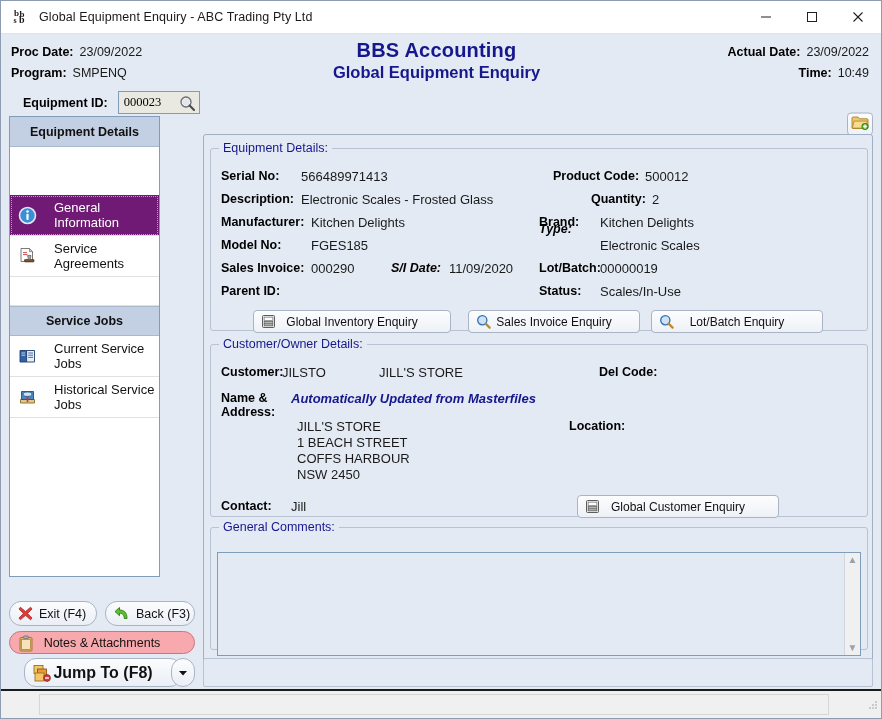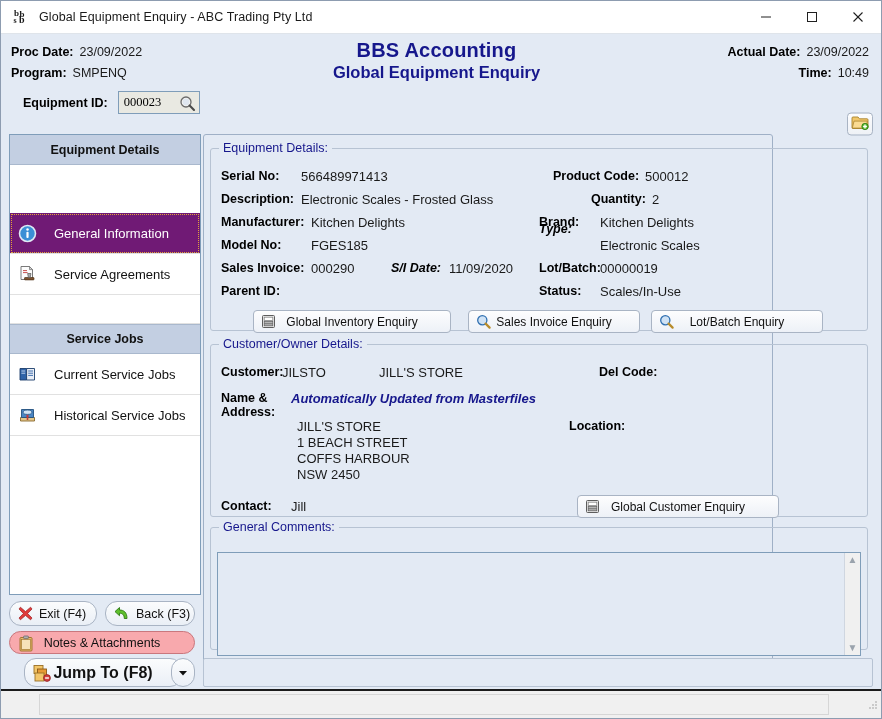--- a/index.html
+++ b/index.html
@@ -105,22 +105,22 @@
     transform: translateY(-50%);
     width: 26px; height: 23px;
     background: linear-gradient(#fdfdfe, #eef1f6);
     border: 1px solid #a9b4c4;
     border-radius: 4px;
     display: flex; align-items: center; justify-content: center;
   }
 
   
   #sidebar {
-    position: absolute; left: 8px; top: 133px;
-    width: 192px; height: 461px;
+    position: absolute; left: 8px; top: 115px;
+    width: 151px; height: 461px;
     background: #ffffff;
     border: 1px solid #7f9db9;
   }
   .sb-header {
     height: 30px;
     background: #c3cfe2;
     border-bottom: 1px solid #a9b8cd;
     display: flex; align-items: center; justify-content: center;
     font-weight: bold; font-size: 12.5px; color: #111;
   }
@@ -169,21 +169,21 @@
   #jump-btn .ic { position: absolute; left: 8px; top: 5px; }
   #jump-arrow {
     left: 170px; top: 657px; width: 24px; height: 29px;
     justify-content: center;
   }
   .btm-btn .ic-inline { margin-left: 8px; margin-right: 6px; display: flex; }
 
   
   #main {
     position: absolute; left: 202px; top: 133px;
-    width: 570px; height: 553px;
+    width: 670px; height: 553px;
     background: #e3eaf4;
     border: 1px solid #9fb0c6;
     border-radius: 3px;
   }
 
   fieldset.grp {
     position: absolute;
     margin: 0; padding: 0;
     border: 1px solid #b7c3d3;
     border-radius: 3px;

